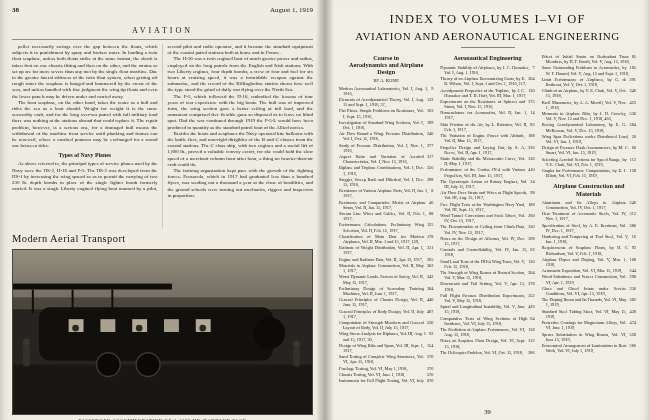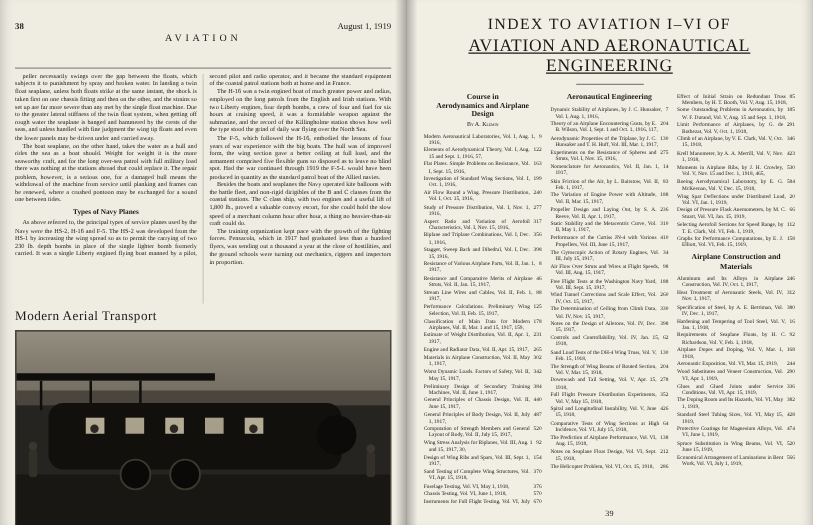--- a/index.html
+++ b/index.html
@@ -8,35 +8,35 @@
   *{margin:0;padding:0;box-sizing:border-box;}
   html,body{width:650px;height:420px;overflow:hidden;}
   body{font-family:"Liberation Serif",serif;color:var(--ink);background:#b9b4a8;}
   .spread{position:relative;width:650px;height:420px;}
   .page{position:absolute;top:0;height:420px;overflow:hidden;}
   .page.left{left:0;width:325px;background:var(--paper);padding:6px 12px 4px 12px;box-shadow:inset 8px 0 10px -8px rgba(0,0,0,.25);}
   .page.right{left:325px;width:325px;background:var(--paper2);padding:8px 14px 4px 14px;box-shadow:inset -8px 0 10px -8px rgba(0,0,0,.25);}
   .gutter{position:absolute;left:316px;top:0;width:18px;height:420px;background:linear-gradient(90deg,rgba(0,0,0,0),rgba(0,0,0,.28) 50%,rgba(0,0,0,0));pointer-events:none;}
 
   
-  .pg-header{display:flex;align-items:center;font-size:7px;border-bottom:.5px solid rgba(0,0,0,.4);padding-bottom:19px;}
+  .pg-header{display:flex;align-items:flex-start;font-size:7px;border-bottom:.5px solid rgba(0,0,0,.4);padding-bottom:4px;}
   .pg-num{width:70px;font-weight:bold;}
   .pg-title{flex:1;text-align:center;letter-spacing:3px;font-size:8px;margin-top:20px;}
   .pg-date{width:70px;text-align:right;}
   .lcols{margin-top:4px;height:184px;overflow:hidden;columns:2;column-gap:10px;column-rule:.5px solid rgba(0,0,0,.15);}
   .bodyp{font-size:5px;line-height:6.2px;text-align:justify;text-indent:6px;}
   .sec-head{font-size:5.8px;line-height:7px;text-align:center;font-weight:bold;margin:3px 0 2px 0;}
   .photo-head{margin-top:5px;font-size:10.5px;line-height:12px;text-align:left;font-weight:normal;letter-spacing:.4px;}
   .photo{margin-top:4px;width:301px;height:166px;border:.5px solid #4a463e;background:#262420;}
   .photo svg{display:block;width:100%;height:100%;}
   .photo-cap{margin-top:2.5px;text-align:center;font-size:4.6px;letter-spacing:.7px;color:#2a2722;}
 
   
   .idx-title1{margin-top:4px;text-align:center;font-size:12.5px;letter-spacing:1.2px;}
-  .idx-title2{margin-top:3px;text-align:center;font-size:14px;letter-spacing:.6px;text-decoration:underline;}
+  .idx-title2{margin-top:3px;text-align:center;font-size:11px;letter-spacing:.6px;}
   .idx-rule{width:54px;height:0;border-top:.5px solid rgba(0,0,0,.45);margin:5px auto 0 auto;}
   .idx-cols{display:flex;gap:7px;margin-top:6px;height:330px;overflow:hidden;}
   .idx-col{flex:1;min-width:0;}
   .col-head{text-align:center;font-weight:bold;font-size:6.2px;line-height:7.2px;}
   .byline{text-align:center;font-variant:small-caps;font-size:4.8px;margin:2px 0 3px 0;}
   .col-head-single{text-align:center;font-weight:bold;font-size:6.2px;line-height:7.2px;margin-bottom:3.5px;}
   .sub-head{text-align:center;font-weight:bold;font-size:6.2px;line-height:7.2px;margin:4px 0 3px 0;}
   .entry{font-size:4.3px;line-height:5.15px;text-align:justify;padding-left:4px;text-indent:-4px;margin-bottom:1.1px;}
   .entry .num{float:right;margin-left:3px;text-indent:0;}
   .right-pg-num{position:absolute;left:0;right:0;bottom:5px;text-align:center;font-size:6.5px;}
@@ -109,21 +109,21 @@
         <circle cx="13.5" cy="93" r="3.5" fill="#3b372f"></circle>
         <rect x="282" y="98" width="7" height="20" rx="2.5" fill="#33302a"></rect>
         <circle cx="285.5" cy="95" r="3.5" fill="#3b372f"></circle>
       </svg>
     </div>
 
     <div class="photo-cap">PASSENGER ACCOMMODATION OF A 1600 HP. HANDLEY-PAGE</div>
   </div>
 
   <div class="page right">
-    <div class="idx-title1">INDEX TO AVIATION I–VI OF</div>
+    <div class="idx-title1">INDEX TO VOLUMES I–VI OF</div>
     <div class="idx-title2">AVIATION AND AERONAUTICAL ENGINEERING</div>
     <div class="idx-rule"></div>
 
     <div class="idx-cols">
 
       <div class="idx-col">
         <div class="col-head">
           <div>Course in</div>
           <div>Aerodynamics and Airplane</div>
           <div>Design</div>

